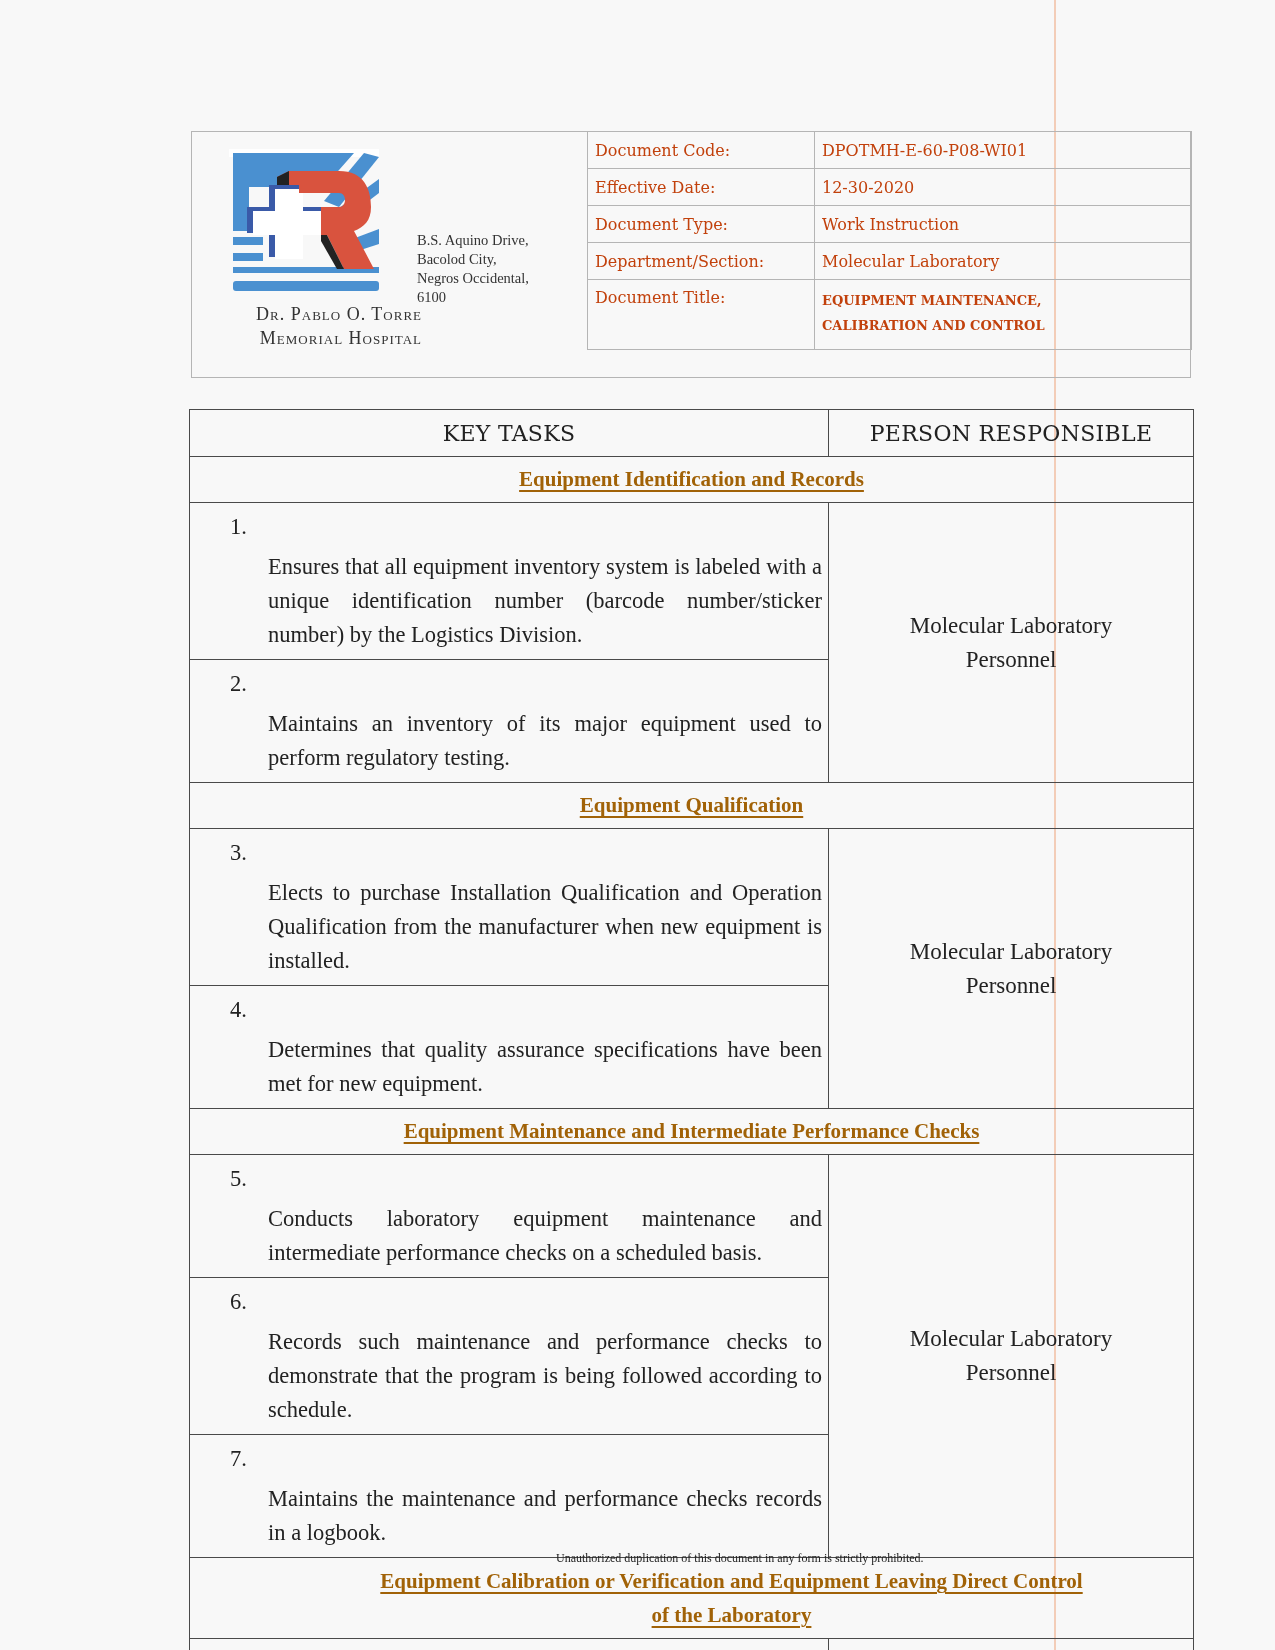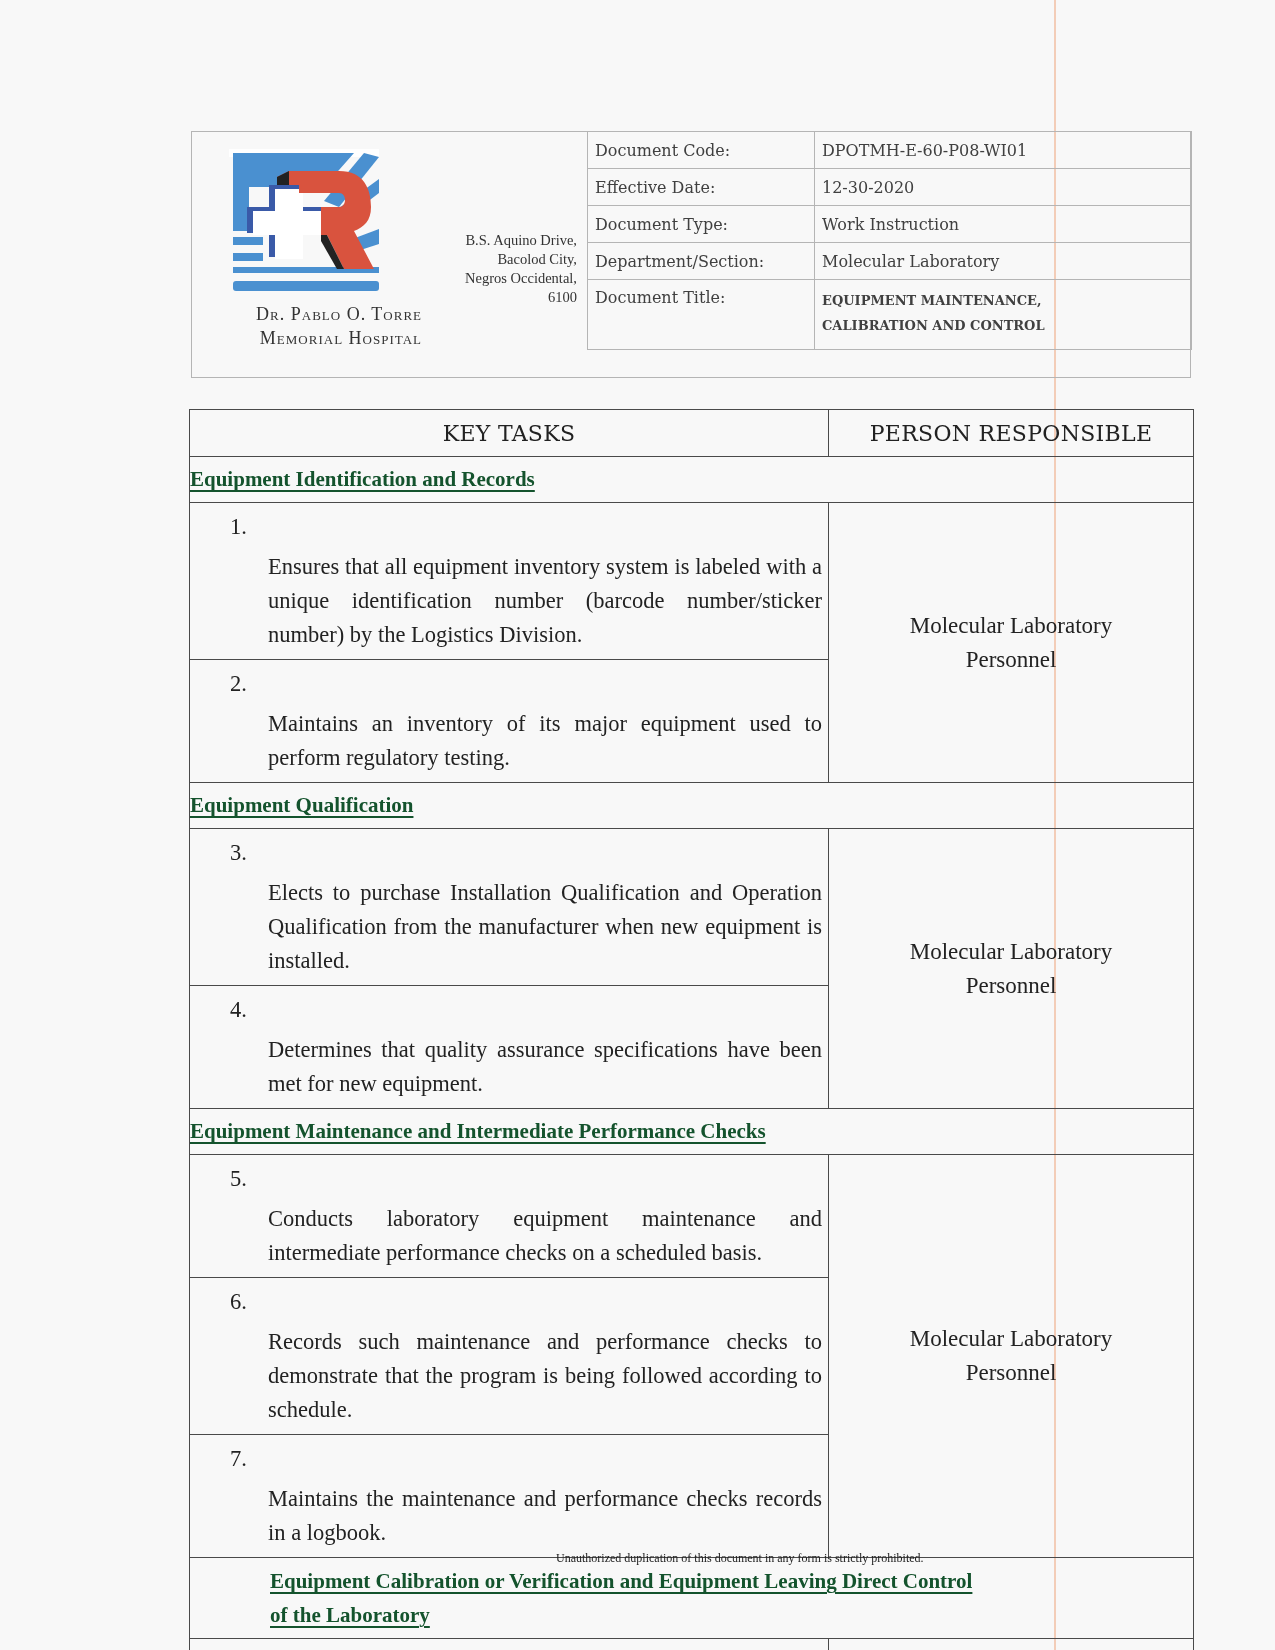--- a/index.html
+++ b/index.html
@@ -19,47 +19,47 @@
     border: 1px solid #b5b5b5; box-sizing: border-box;
   }
   .logo-area { position: absolute; left: 0; top: 0; width: 395px; height: 245px; }
   .logo { position: absolute; left: 37px; top: 17px; width: 156px; height: 145px; }
   .hospital-name {
     position: absolute; left: 10px; top: 170px; width: 220px; text-align: right;
     font-family: "Liberation Serif", serif; font-size: 18px; letter-spacing: 1px;
     line-height: 24px; color: #333; font-variant: small-caps;
   }
   .address {
-    position: absolute; left: 225px; top: 99px; width: 160px; text-align: right;
+    position: absolute; left: 225px; top: 99px; width: 160px; text-align: left;
     font-family: "Liberation Serif", serif; font-size: 14.5px; line-height: 19px; color: #333;
   }
   .meta {
     position: absolute; left: 395px; top: -1px; width: 605px; border-collapse: collapse;
   }
   .meta td {
-    border: 1px solid #b5b5b5; font-size: 16px; color: #404040;
+    border: 1px solid #b5b5b5; font-size: 16px; color: #c2410c;
     padding: 0 7px; height: 36px; vertical-align: middle;
     font-family: "DejaVu Serif", serif;
   }
   .meta td.k { width: 212px; }
   .meta tr.title-row td { height: 61px; vertical-align: top; padding-top: 8px; }
   .meta td.bold { font-weight: bold; font-size: 13px; line-height: 25px; margin-left: 20px; }
 
   
   .main {
     position: absolute; left: 189px; top: 409px; width: 1004px;
     border-collapse: collapse; table-layout: fixed; border-radius: 24px;
   }
   .main td, .main th { border: 1.5px solid #4a4a4a; padding: 0; }
   .main th {
     height: 46px; font-size: 22px; font-weight: normal; letter-spacing: 0.3px;
     font-family: "DejaVu Serif", serif; color: #222;
   }
   .main .sec td {
-    font-weight: bold; font-size: 21px; color: #14532d;
+    text-align: center; font-weight: bold; font-size: 21px; color: #a16207;
     font-family: "Liberation Serif", serif;
   }
   .sec span { text-decoration: underline; text-underline-offset: 4px; }
   .task td.t {
     font-size: 22.5px; line-height: 34px; text-align: justify;
     font-family: "Liberation Serif", serif; color: #222;
     padding: 7px 6px 7px 40px; vertical-align: top;
   }
   .task .row { display: flex; }
   .task .num { width: 38px; flex: none; text-align: left; }

